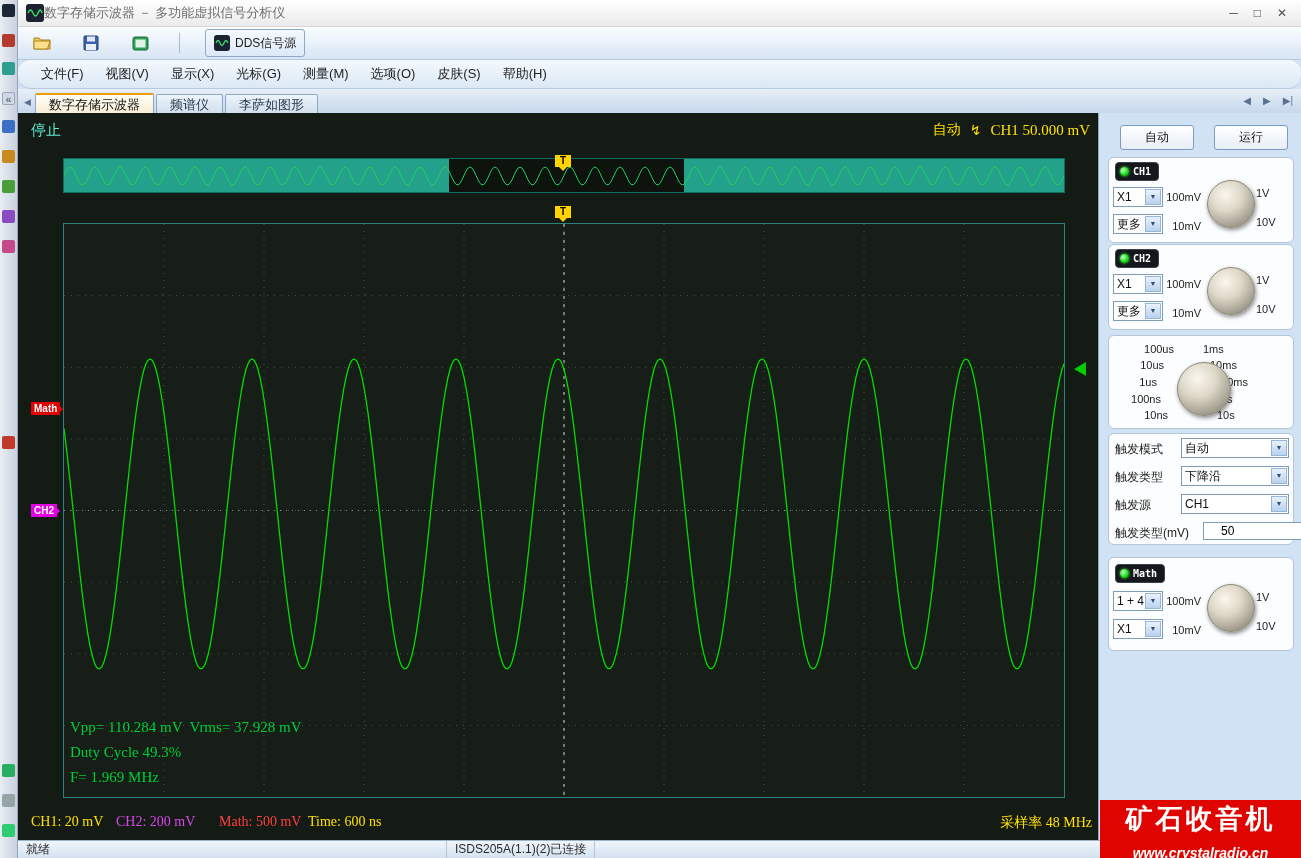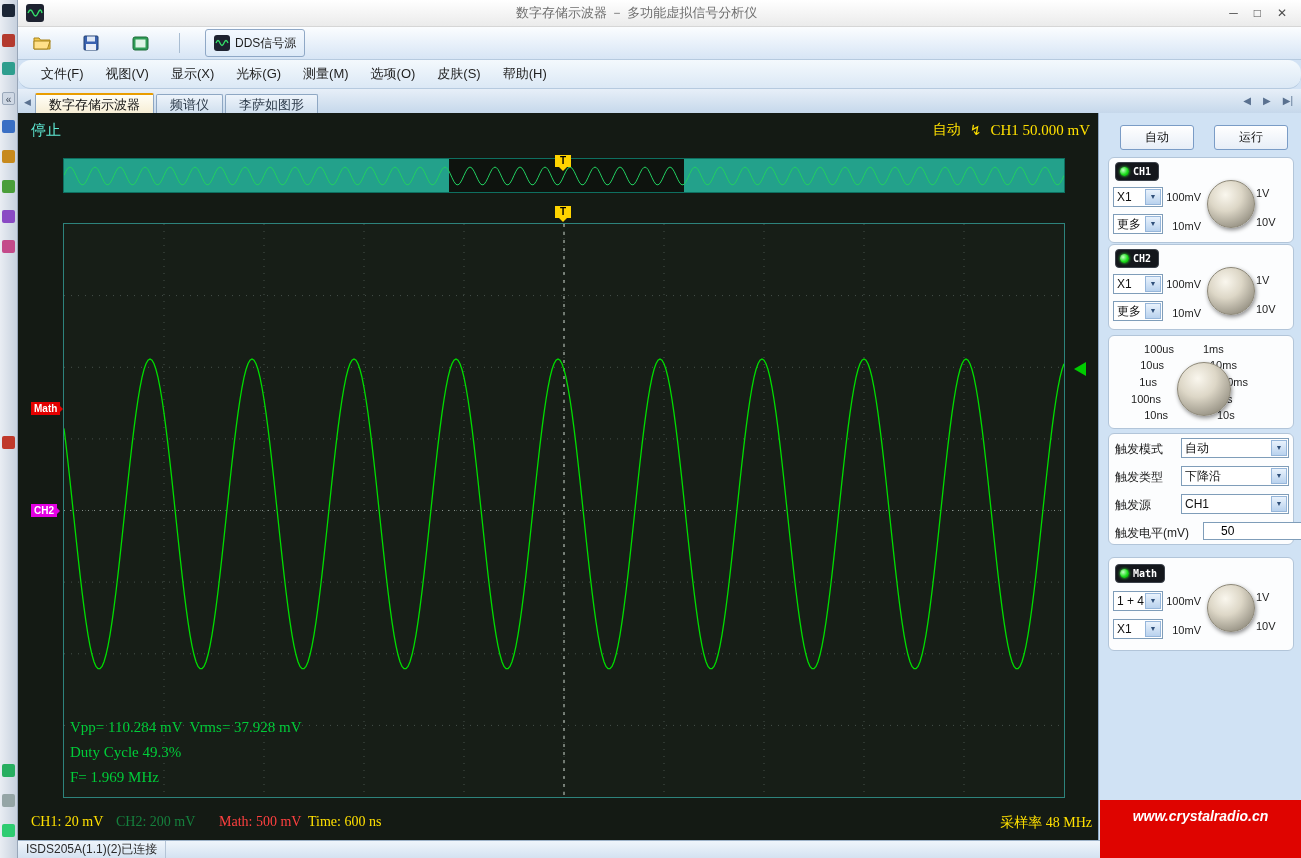--- a/index.html
+++ b/index.html
@@ -15,21 +15,21 @@
     background:linear-gradient(90deg,#e9edf3,#c7d1de); border-right:1px solid #98a6b8; z-index:40; }
   .dock-icon { position:absolute; left:2px; width:13px; height:13px; border-radius:2px;
     font:10px/13px "Liberation Sans",sans-serif; text-align:center; color:#3a4656; }
 
   
   .app-window { position:absolute; left:18px; top:0; width:1283px; height:858px; background:#d2e2f4; }
 
   .titlebar { height:26px; background:linear-gradient(#ffffff,#ebebeb); border-bottom:1px solid #d6d6d6;
     display:flex; align-items:center; padding:0 8px; }
   .app-logo { width:18px; height:18px; flex:0 0 auto; }
-  .title { flex:1; text-align:center; color:#6f6f6f; font-size:13px; }
+  .title { flex:1; color:#6f6f6f; font-size:13px; }
   .win-btns { display:flex; gap:16px; padding-right:6px; }
   .win-btns span { color:#4c4c4c; font-size:12px; line-height:18px; cursor:default; }
 
   .toolbar { height:32px; background:linear-gradient(#fbfdff,#d7e5f5); border-bottom:1px solid #b6cadf;
     display:flex; align-items:center; padding:0 10px; gap:21px; }
   .tb-btn { border:1px solid transparent; background:transparent; width:26px; height:26px;
     display:flex; align-items:center; justify-content:center; padding:0; }
   .tb-sep { width:1px; height:20px; background:#a9bdd2; margin:0 4px; }
   .tb-btn.dds { width:auto; padding:0 8px; gap:5px; border:1px solid #8fa8c6; border-radius:3px;
     background:linear-gradient(#f4f9ff,#dce9f7); font-size:12px; color:#1c1c1c; }
@@ -81,21 +81,21 @@
   .ch2-label { left:13px; top:391px; background:#e400e4; }
   .ch2-label::after { border-left-color:#e400e4; }
   .right-marker { position:absolute; left:1049px; top:249px; width:0; height:0;
     border:7px solid transparent; border-right:12px solid #00cc00; }
 
   .meas { position:absolute; left:52px; color:#00cd39; font:15px "Liberation Serif",serif; white-space:pre; }
   .meas1 { top:606px; } .meas2 { top:631px; } .meas3 { top:656px; }
 
   .scope-footer span { position:absolute; font:14px "Liberation Serif",serif; top:701px; white-space:pre; }
   .f-ch1 { left:13px; color:#ffe000; }
-  .f-ch2 { left:98px; color:#15803d; }
+  .f-ch2 { left:98px; color:#d946ef; }
   .f-math { left:201px; color:#ff4040; }
   .f-time { left:290px; color:#ffe000; }
   .f-rate { right:6px; left:auto; color:#ffe000; font-family:"Liberation Sans",sans-serif; }
 
   
   .right-panel { position:absolute; left:1080px; top:0; width:202px; height:727px;
     background:#d0e2f4; border-left:1px solid #8ea7c3; }
   .panel-btn { position:absolute; width:60px; height:21px; background:linear-gradient(#ffffff,#e7eef7);
     border:1px solid #7a9cc6; border-radius:3px; font-size:12px; color:#111; text-align:center; line-height:19px; }
   .btn-auto { left:21px; top:12px; } .btn-run { left:115px; top:12px; }
@@ -376,21 +376,21 @@
         <span class="trg-lbl trg-l2">触发类型</span>
         <div class="sel sel-lg trg-s2">
           <span class="txt">下降沿</span>
           <span class="arr">▼</span>
         </div>
         <span class="trg-lbl trg-l3">触发源</span>
         <div class="sel sel-lg trg-s3">
           <span class="txt">CH1</span>
           <span class="arr">▼</span>
         </div>
-        <span class="trg-lbl trg-l4">触发电平(mV)</span>
+        <span class="trg-lbl trg-l4">触发类型(mV)</span>
         <input class="level-input" value="50" style="">
       </div>
 
       <div class="group-box gb-math">
         <div class="led-pill">
           <span class="led"></span>
           <span>Math</span>
         </div>
         <div class="sel sel-sm chb-sel1">
           <span class="txt">1 + 4</span>
@@ -403,19 +403,21 @@
         <span class="vlab lbl-tl">100mV</span>
         <span class="vlab lbl-tr">1V</span>
         <span class="vlab lbl-bl">10mV</span>
         <span class="vlab lbl-br">10V</span>
         <div class="knob knob-46"></div>
       </div>
     </div>
   </div>
 
   <div class="statusbar">
+    <div class="sb-cell sb-ready">就绪</div>
     <div class="sb-cell">ISDS205A(1.1)(2)已连接</div>
   </div>
 </div>
 
 <div class="watermark">
+  <div class="wm-title">矿石收音机</div>
   <div class="wm-url">www.crystalradio.cn</div>
 </div>
 
 </body></html>

